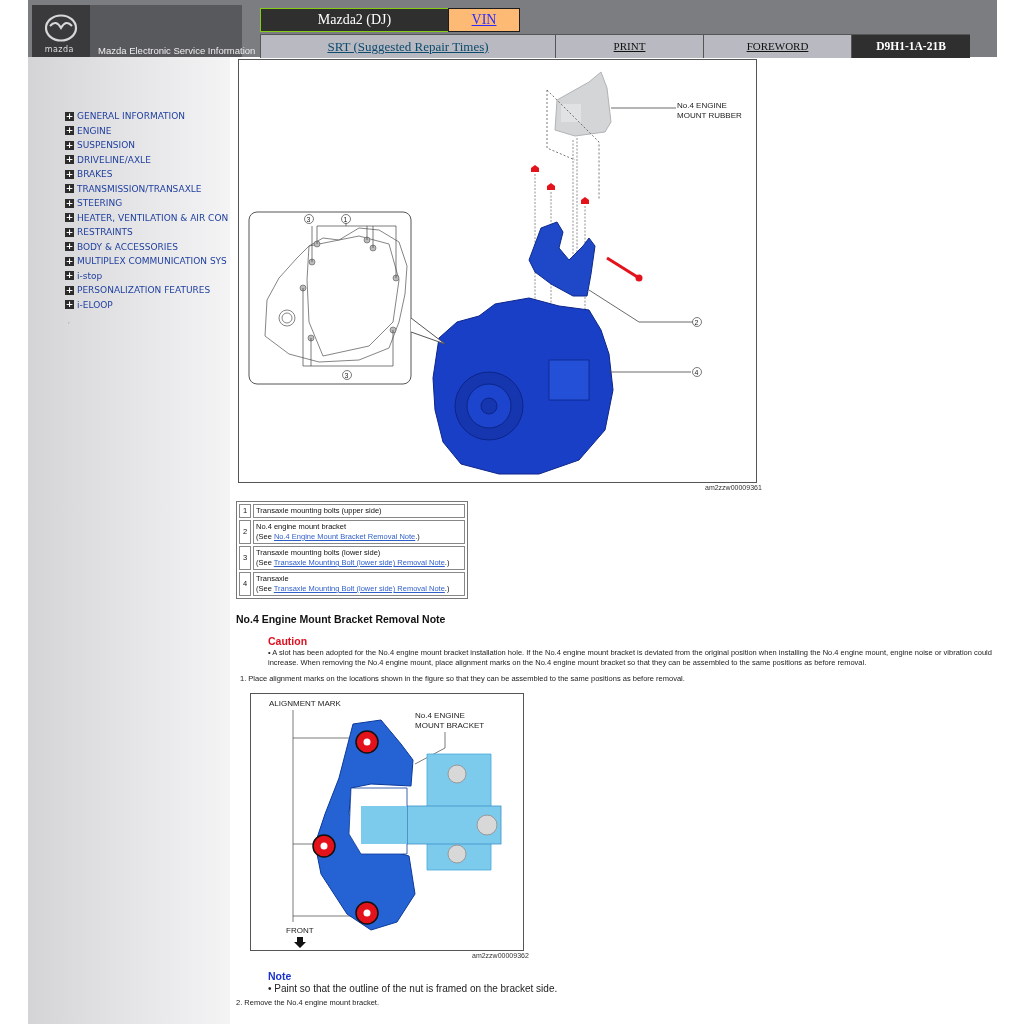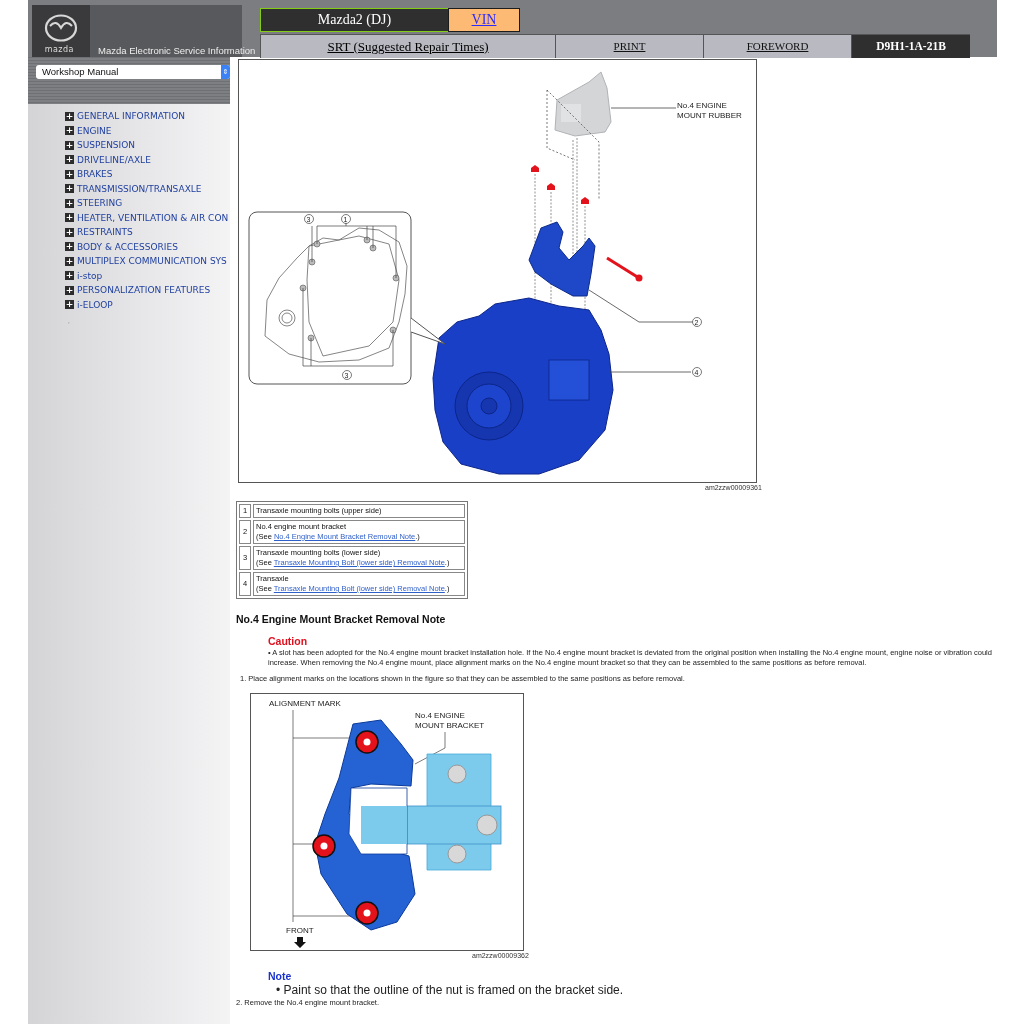--- a/index.html
+++ b/index.html
@@ -14,21 +14,21 @@
   .mesi-title { position:absolute; left:8px; top:0px; color:#fff; font-size:41px; font-weight:bold; letter-spacing:1px; font-family:"DejaVu Sans", sans-serif; line-height:44px; }
   .mesi-sub { position:absolute; left:8px; top:40px; color:#eee; font-size:9.5px; white-space:nowrap; }
 
   .model-cell { position:absolute; left:260px; top:8px; width:187px; height:22px; background:#2f2f2f; border:1px solid #84cc16; color:#fff; font-family:"Liberation Serif", serif; font-size:14px; text-align:center; line-height:22px; }
   .vin-cell { position:absolute; left:448px; top:8px; width:70px; height:22px; background:#fdba74; border:1px solid #1c1c1c; text-align:center; line-height:22px; font-family:"Liberation Serif", serif; font-size:14px; }
   .vin-cell a { color:#2b2bff; text-decoration:underline; }
 
   .navrow { position:absolute; left:260px; top:34px; height:23px; display:flex; }
   .navcell { height:23px; background:#b8b9c1; border-left:1px solid #555; border-top:1px solid #555; text-align:center; line-height:23px; font-family:"Liberation Serif", serif; font-size:11px; color:#111; }
   .navcell.srt { width:294px; font-size:13px; }
-  .navcell.srt a { color:#000000; text-decoration:underline; }
+  .navcell.srt a { color:#0c4a6e; text-decoration:underline; }
   .navcell.print { width:147px; text-decoration:underline; }
   .navcell.foreword { width:147px; text-decoration:underline; }
   .navcell.code { width:118px; background:#2f2f2f; color:#fff; font-weight:bold; font-size:11.5px; }
 
   
   .sidebar { position:absolute; left:28px; top:57px; width:202px; height:967px; background:linear-gradient(to right,#d4d4d6 0%, #e6e6e8 55%, #f4f4f5 100%); }
   .side-top { position:absolute; left:0; top:0; width:202px; height:47px; background:repeating-linear-gradient(to bottom,#6f7073 0px,#6f7073 1px,#7e7f82 1px,#7e7f82 3px); }
   .select { position:absolute; left:8px; top:8px; width:194px; height:14px; background:#fff; border-radius:3px; font-size:9.5px; line-height:14px; color:#111; padding-left:6px; box-sizing:border-box; }
   .select .arrow { position:absolute; right:0; top:0; width:9px; height:14px; background:#3b82f6; border-radius:0 3px 3px 0; color:#fff; font-size:7px; text-align:center; line-height:14px; }
   .tree { position:absolute; left:37px; top:52px; }
@@ -47,21 +47,21 @@
   .legend td.txt { width:206px; }
   .legend a { color:#2f5fc9; text-decoration:underline; }
 
   .section-title { position:absolute; left:236px; top:613px; font-size:10.5px; font-weight:bold; color:#111; }
   .caution-title { position:absolute; left:268px; top:635px; font-size:10.5px; font-weight:bold; color:#e0101e; }
   .caution-text { position:absolute; left:268px; top:648px; width:740px; font-size:7.5px; line-height:10px; color:#222; }
   .step1 { position:absolute; left:240px; top:674px; font-size:7.5px; color:#222; }
 
   .fig2 { position:absolute; left:250px; top:693px; width:274px; height:258px; border:1px solid #555; background:#fff; box-sizing:border-box; }
   .note-title { position:absolute; left:268px; top:970px; font-size:10.5px; font-weight:bold; color:#1a33cc; }
-  .note-text { position:absolute; left:268px; top:983px; font-size:12px; color:#222;margin-left:8px; }
+  .note-text { position:absolute; left:268px; top:983px; font-size:10px; color:#222; }
   .step2 { position:absolute; left:236px; top:998px; font-size:7.5px; color:#222; }
   .fig-label { font-family:"Liberation Sans", sans-serif; font-size:8px; fill:#222; }
 </style>
 </head>
 <body>
 
 <div class="topband"></div>
 <div class="logo-box">
   <svg width="34" height="30" viewBox="0 0 34 30">
     <ellipse cx="17" cy="15" rx="15" ry="12.5" fill="none" stroke="#d8d8d8" stroke-width="2.2"></ellipse>
@@ -77,26 +77,20 @@
 <div class="vin-cell"><a href="#">VIN</a></div>
 
 <div class="navrow">
   <div class="navcell srt"><a href="#">SRT (Suggested Repair Times)</a></div>
   <div class="navcell print">PRINT</div>
   <div class="navcell foreword">FOREWORD</div>
   <div class="navcell code">D9H1-1A-21B</div>
 </div>
 
 <div class="sidebar">
-  <div class="side-top">
-    <div class="select">
-      <span>Workshop Manual</span>
-      <span class="arrow">⇕</span>
-    </div>
-  </div>
   <div class="tree">
     <div class="tree-item">
         <span class="plus">+</span>
         <span>GENERAL INFORMATION</span>
       </div>
     <div class="tree-item">
         <span class="plus">+</span>
         <span>ENGINE</span>
       </div>
     <div class="tree-item">

